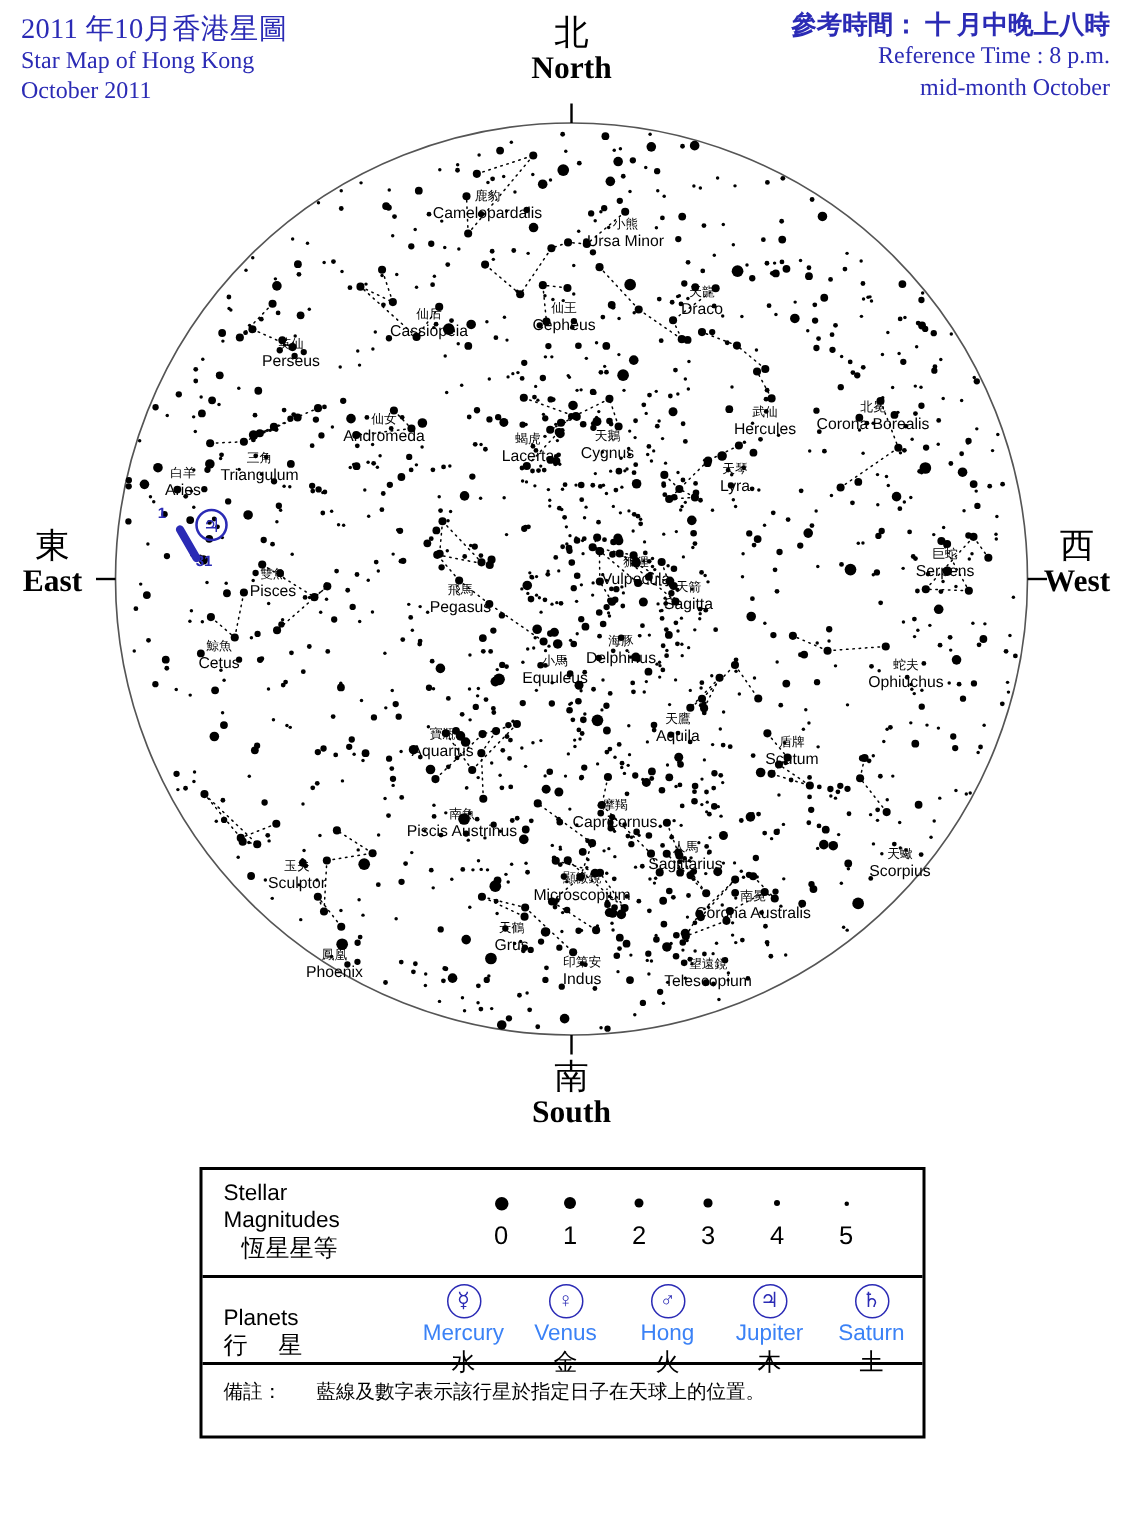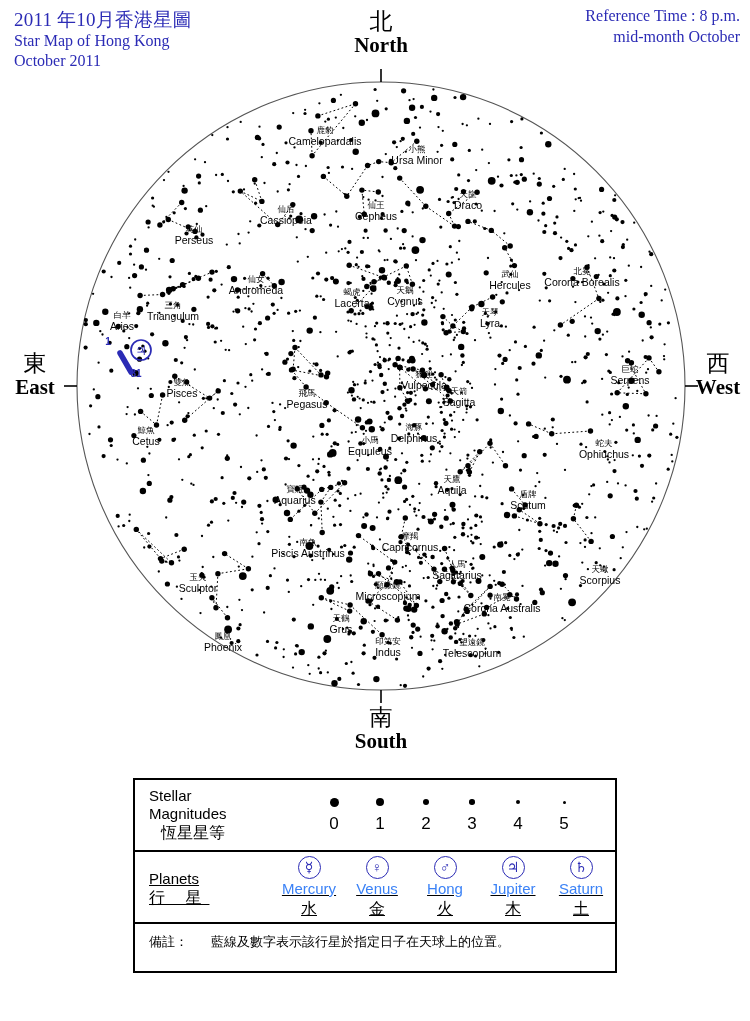--- a/index.html
+++ b/index.html
@@ -61,21 +61,21 @@
   #mag-label{width:140px;padding-left:14px;box-sizing:border-box;}
   #mag-label .en{font-size:15px;color:#000;line-height:1.18;}
   #mag-label .cn{font-size:16px;color:#000;line-height:1.25;padding-left:12px;}
   #mag-scale{flex:1;position:relative;height:100%;}
   .mag-item{position:absolute;top:10px;width:46px;text-align:center;}
   .mag-dot-wrap{height:24px;display:flex;align-items:center;justify-content:center;}
   .mag-dot{background:#000;border-radius:50%;}
   .mag-num{font-size:17px;color:#000;font-family:"Liberation Sans",sans-serif;}
 
   
-  #planet-row{display:flex;align-items:flex-start;height:72px;text-decoration:underline;}
+  #planet-row{display:flex;align-items:flex-start;height:58px;}
   #planet-label{width:140px;padding-left:14px;padding-top:18px;box-sizing:border-box;}
   #planet-label .en{font-size:15px;color:#000;line-height:1.2;}
   #planet-label .cn{font-size:16px;color:#000000;line-height:1.3;letter-spacing:8px;}
   #planet-items{flex:1;display:flex;}
   .planet-item{flex:1;text-align:center;padding-top:4px;}
   .planet-sym{
     display:inline-flex;align-items:center;justify-content:center;
     width:21px;height:21px;border:1.6px solid #2b2bb5;border-radius:50%;
     color:#2b2bb5;font-size:14px;font-family:"Liberation Serif",serif;
     line-height:1;margin-bottom:1px;
@@ -99,20 +99,21 @@
 </head>
 <body>
 
 <div id="title-block">
   <div class="l1">2011 年10月香港星圖</div>
   <div class="l2">Star Map of Hong Kong</div>
   <div class="l3">October  2011</div>
 </div>
 
 <div id="reftime-block">
+  <div class="r1">參考時間： 十 月中晚上八時</div>
   <div class="r2">Reference Time : 8 p.m.</div>
   <div class="r3">mid-month October</div>
 </div>
 
 <div class="compass" id="compass-north">
   <span class="cn">北</span>
   <span class="en">North</span>
 </div>
 <div class="compass" id="compass-south">
   <span class="cn">南</span>

